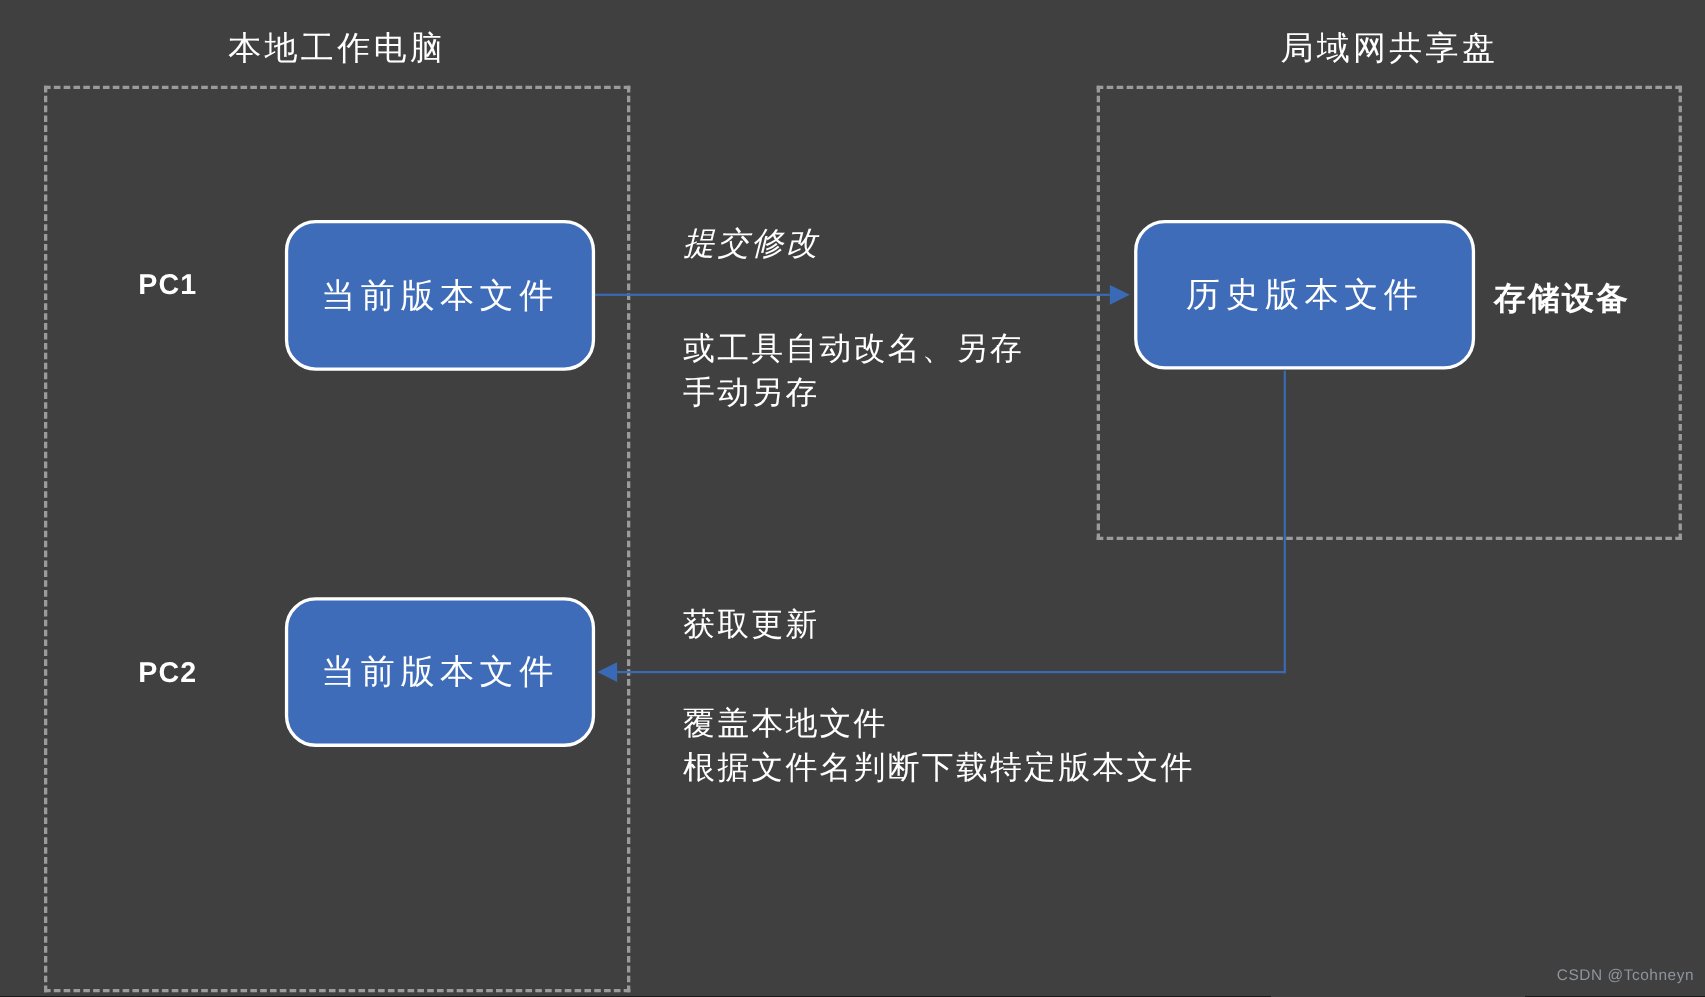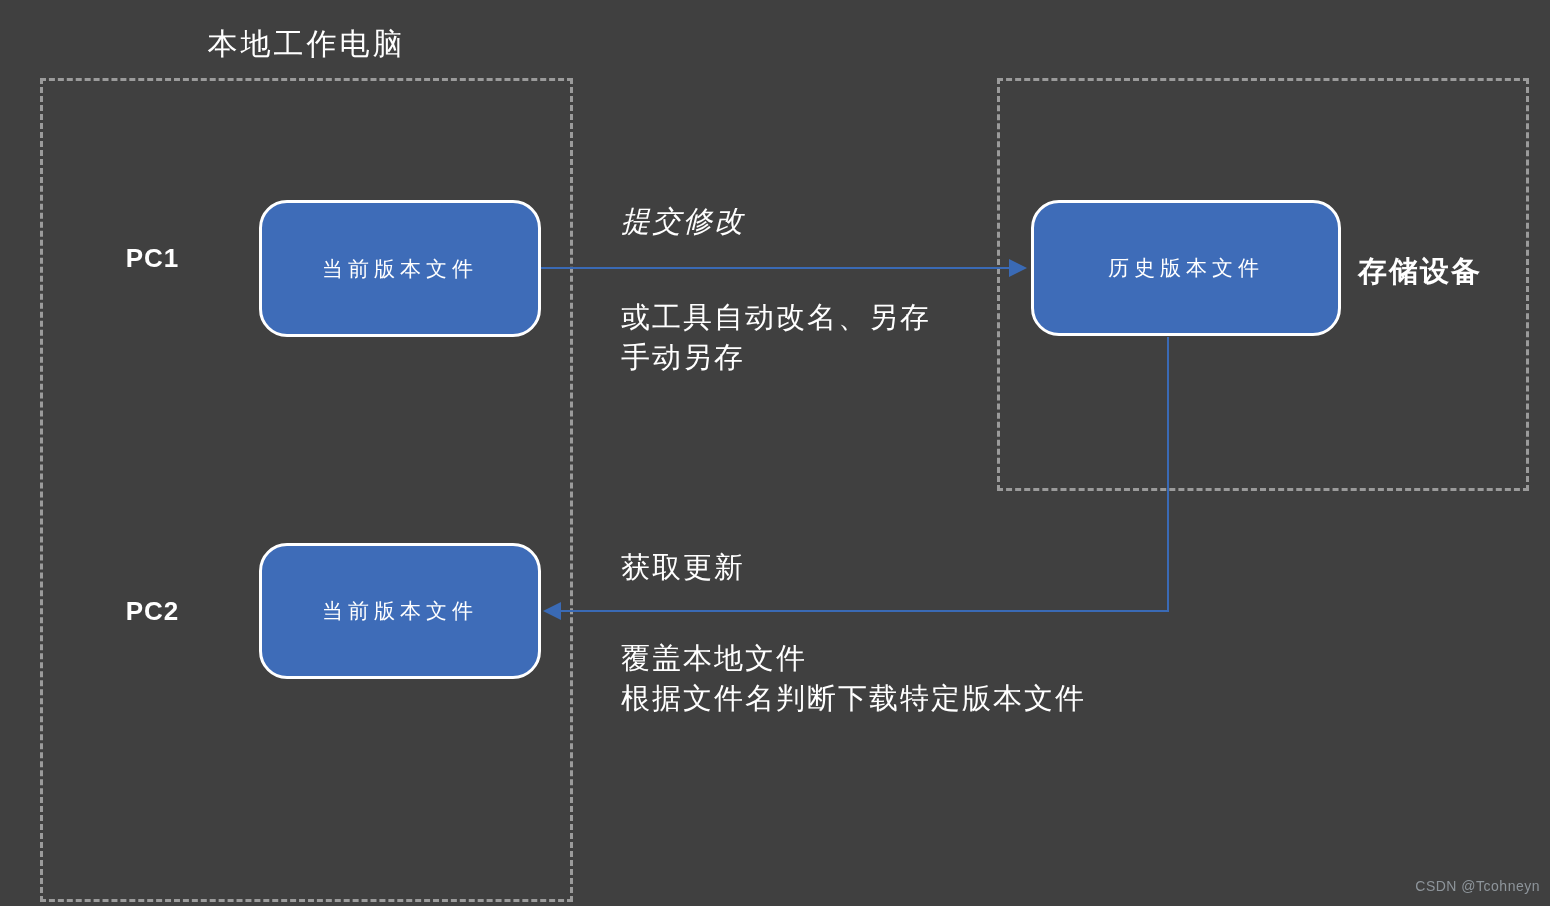--- a/index.html
+++ b/index.html
@@ -5,21 +5,21 @@
   html,body{margin:0;padding:0;background:#000;}
   .canvas{
     position:relative;width:1550px;height:906px;background:#404040;
     font-family:"Liberation Sans","DejaVu Sans",sans-serif;color:#fff;overflow:hidden;
   }
   .group-box{position:absolute;border:3px dashed #9b9b9b;box-sizing:border-box;background:transparent;}
   .group-title{position:absolute;font-size:30px;font-weight:500;text-align:center;letter-spacing:3px;}
   .node{
     position:absolute;background:#3e6cb8;border:3px solid #fff;border-radius:28px;
     box-sizing:border-box;display:flex;align-items:center;justify-content:center;
-    font-size:21px;letter-spacing:5px;color:#fff;
+    font-size:31px;letter-spacing:5px;color:#fff;
   }
   .pc-label{position:absolute;font-size:26px;font-weight:bold;text-align:center;letter-spacing:1px;}
   .line{position:absolute;background:#3a6ab5;}
   .arrow-right{
     position:absolute;width:0;height:0;
     border-top:9px solid transparent;border-bottom:9px solid transparent;
     border-left:18px solid #3a6ab5;
   }
   .arrow-left{
     position:absolute;width:0;height:0;
@@ -30,20 +30,21 @@
   .edge-note{position:absolute;font-size:29px;letter-spacing:2px;line-height:40px;white-space:nowrap;}
   .storage-label{position:absolute;font-size:29px;letter-spacing:2px;text-align:center;font-weight:bold;}
   .watermark{position:absolute;font-size:14px;color:#8e959b;letter-spacing:0.5px;}
 </style>
 </head>
 <body>
 
 <div class="canvas">
 
   <div class="group-title" style="left:40px;top:24px;width:533px;">本地工作电脑</div>
+  <div class="group-title" style="left:997px;top:24px;width:532px;">局域网共享盘</div>
 
   <div class="group-box" style="left:40px;top:78px;width:533px;height:824px;"></div>
   <div class="group-box" style="left:997px;top:78px;width:532px;height:413px;"></div>
 
   <div class="pc-label" style="left:105px;top:243px;width:95px;">PC1</div>
   <div class="pc-label" style="left:105px;top:596px;width:95px;">PC2</div>
 
   <div class="line" style="left:540px;top:267px;width:472px;height:2px;"></div>
   <div class="arrow-right" style="left:1009px;top:259px;"></div>
 

